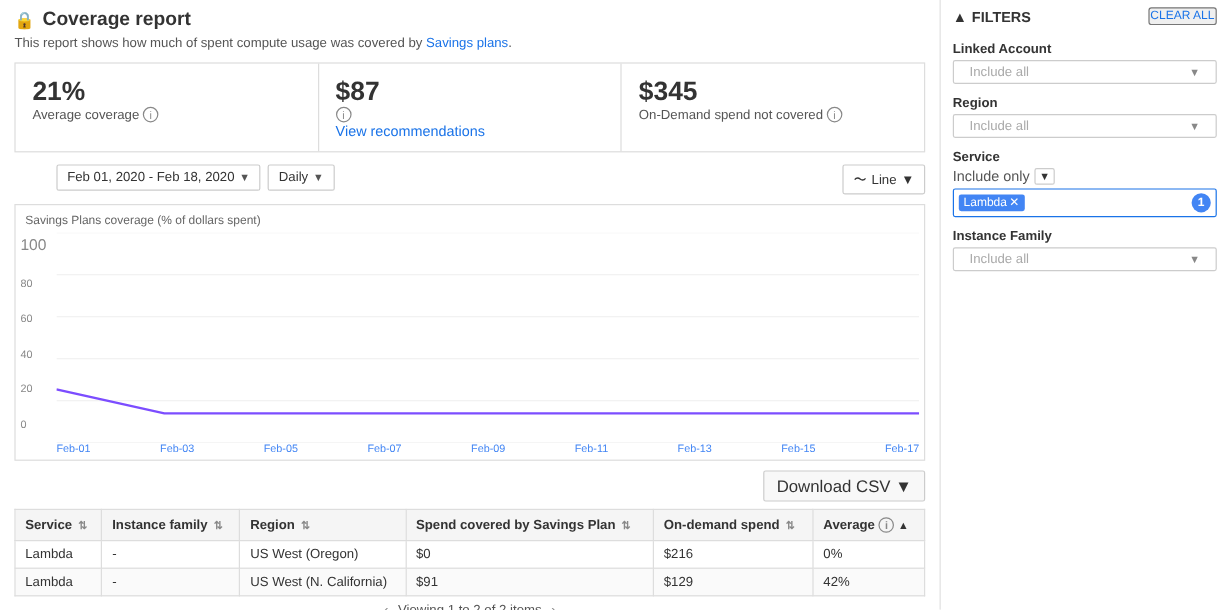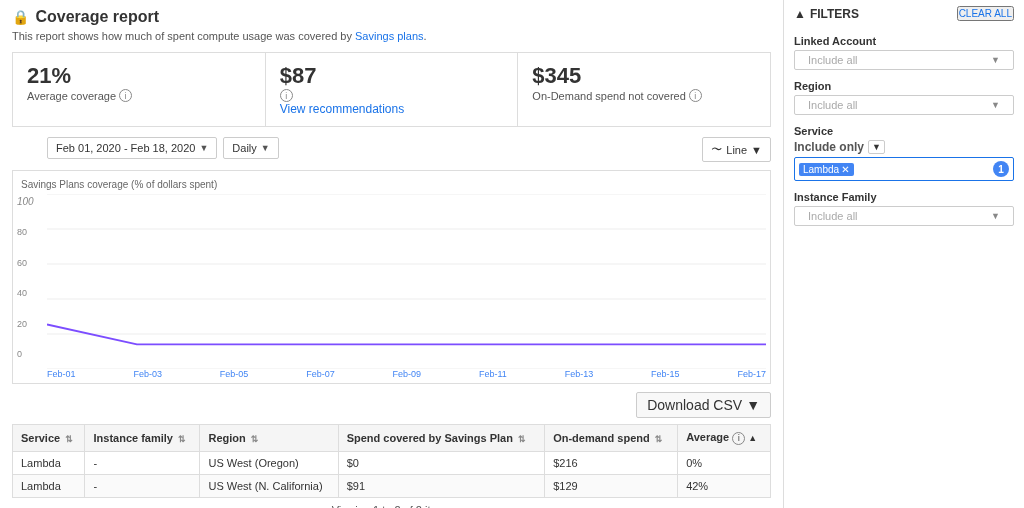--- a/index.html
+++ b/index.html
@@ -62,21 +62,21 @@
     .filter-group { margin-bottom: 10px; }
     .filter-label { font-size: 11px; font-weight: 600; color: #333; margin-bottom: 3px; }
     .filter-dropdown { width: 100%; padding: 3px 13px; border: 1px solid #ccc; border-radius: 2px; font-size: 11px; color: #999; display: flex; justify-content: space-between; align-items: center; cursor: pointer; }
     .filter-dropdown-text { color: #aaa; }
     .filter-dropdown-arrow { font-size: 9px; color: #888; }
 
     .filter-tags { display: flex; align-items: center; gap: 4px; flex-wrap: wrap; border: 1px solid #1a73e8; border-radius: 2px; padding: 2px 4px; min-height: 24px; }
     .filter-tag { background: #4285f4; color: white; border-radius: 2px; padding: 1px 4px; font-size: 10px; display: flex; align-items: center; gap: 2px; }
     .filter-tag-close { cursor: pointer; font-size: 10px; }
     .filter-tag-count { background: #4285f4; color: white; border-radius: 50%; width: 16px; height: 16px; display: flex; align-items: center; justify-content: center; font-size: 10px; font-weight: 600; margin-left: auto; }
-    .include-only-text { color: #555; font-weight: bold; }
+    .include-only-text { color: #555; }
     .include-only-arrow { border: 1px solid #ccc; padding: 1px 3px; font-size: 9px; cursor: pointer; border-radius: 2px; background: #fff; }
   </style>
 </head>
 <body>
 
 <div class="main-content">
 
   <div class="report-header">
     <span class="lock-icon">🔒</span>
     <span class="report-title">Coverage report</span>
@@ -126,21 +126,21 @@
       <span>Line</span>
       <span class="arrow">▼</span>
     </button>
   </div>
 
   <div class="chart-container">
     <div class="chart-y-label">Savings Plans coverage (% of dollars spent)</div>
     <div style="display:flex; gap:0;">
 
       <div style="width:30px; display:flex; flex-direction:column; justify-content:space-between; padding-bottom:20px; padding-top:2px;">
-        <span style="font-size:10px;color:#888;font-style:italic;">100</span>
+        <span style="font-size:13px;color:#888;">100</span>
         <span style="font-size:9px;color:#888;">80</span>
         <span style="font-size:9px;color:#888;">60</span>
         <span style="font-size:9px;color:#888;">40</span>
         <span style="font-size:9px;color:#888;">20</span>
         <span style="font-size:9px;color:#888;">0</span>
       </div>
 
       <div style="flex:1; position:relative;">
         <svg viewBox="0 0 680 185" preserveAspectRatio="none" style="width:100%;height:175px;display:block;">
 

